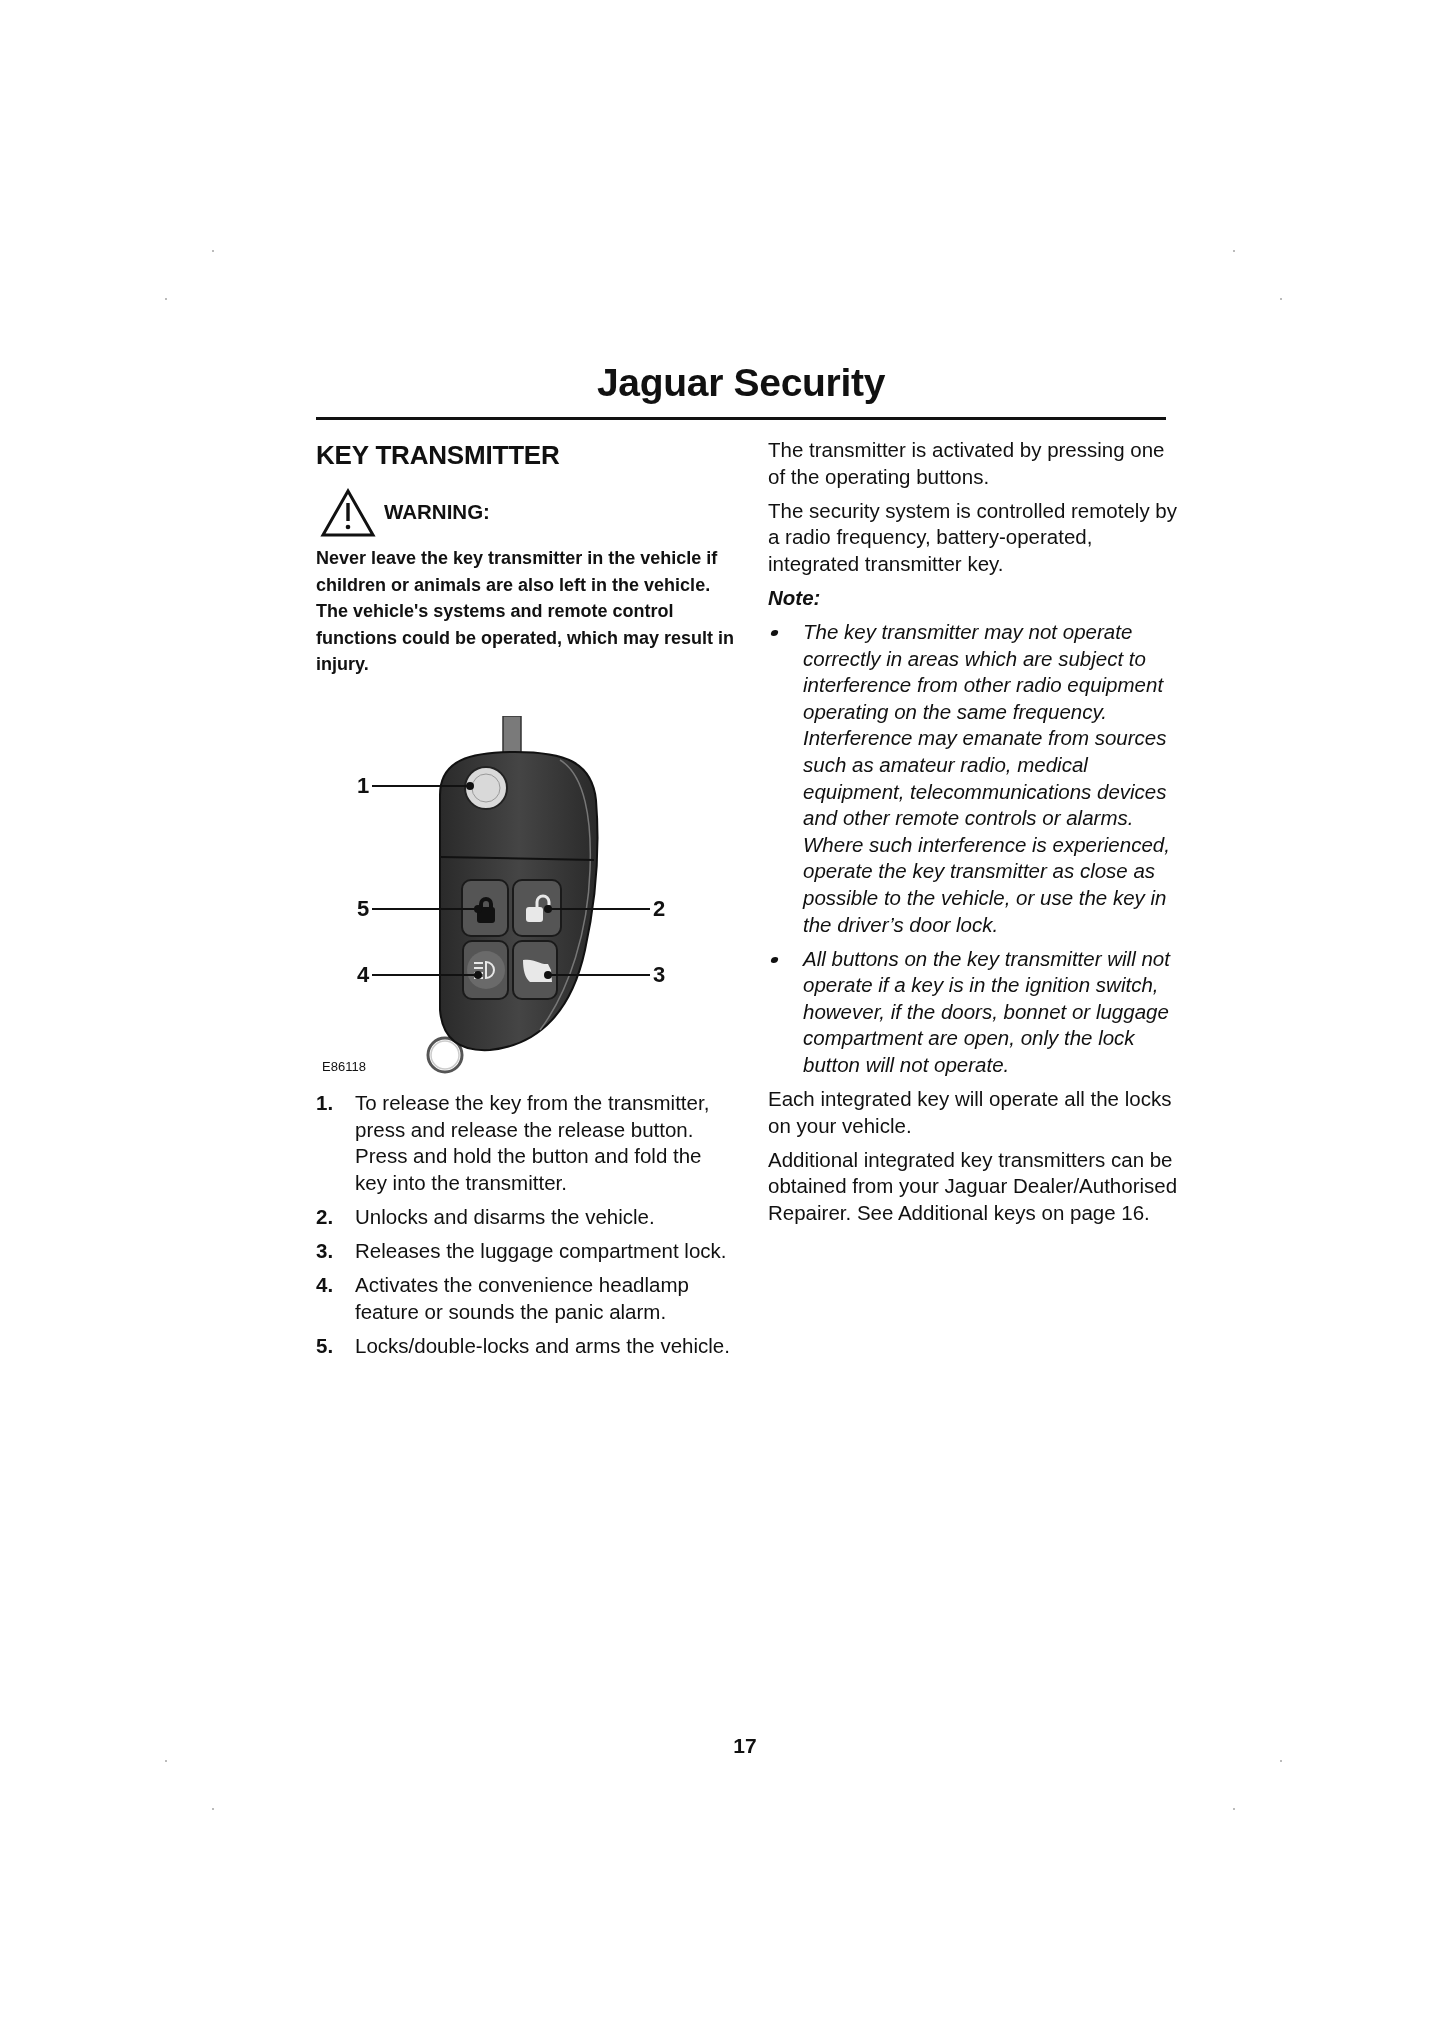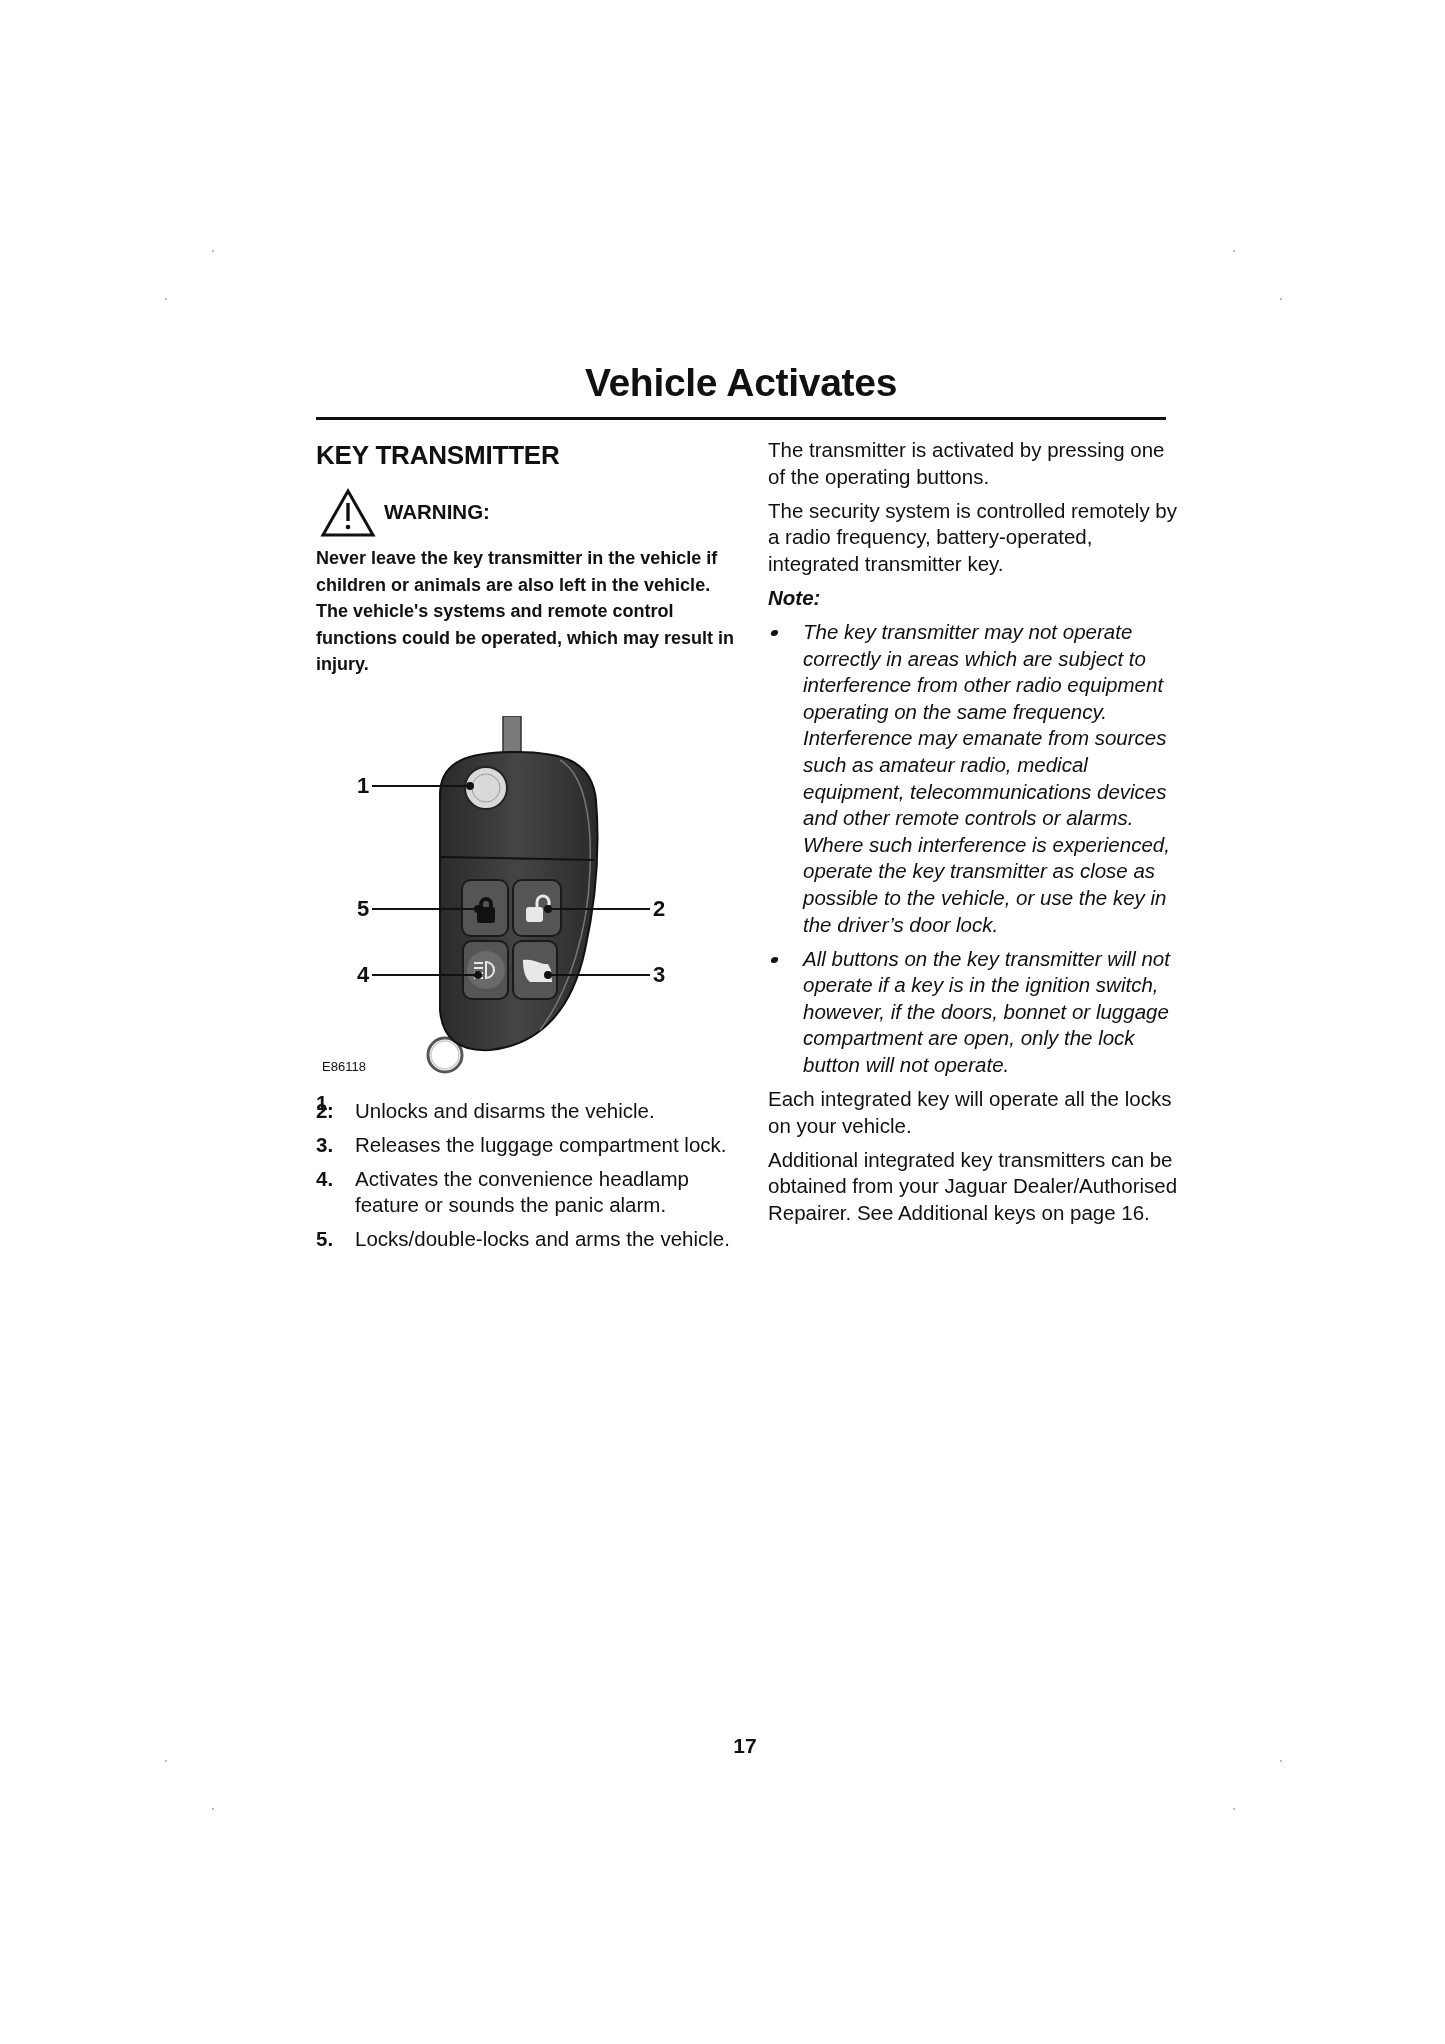--- a/index.html
+++ b/index.html
@@ -33,21 +33,21 @@
 
 <div class="crop" style="left:212px;top:250px;"></div>
 <div class="crop" style="left:165px;top:298px;"></div>
 <div class="crop" style="left:1233px;top:250px;"></div>
 <div class="crop" style="left:1280px;top:298px;"></div>
 <div class="crop" style="left:165px;top:1760px;"></div>
 <div class="crop" style="left:212px;top:1808px;"></div>
 <div class="crop" style="left:1280px;top:1760px;"></div>
 <div class="crop" style="left:1233px;top:1808px;"></div>
 
-<div class="page-title">Vehicle Activates</div>
+<div class="page-title">Jaguar Security</div>
 <div class="rule"></div>
 
 <div class="section-heading">KEY TRANSMITTER</div>
 
 <div class="warn-row">
   <svg class="warn-icon" viewBox="0 0 56 50">
     <polygon points="28,3 53,47 3,47" fill="none" stroke="#111" stroke-width="3" stroke-linejoin="miter"></polygon>
     <rect x="26.3" y="15" width="3.4" height="18" fill="#111"></rect>
     <circle cx="28" cy="39" r="2.3" fill="#111"></circle>
   </svg>
@@ -119,21 +119,21 @@
   </g>
 </svg>
 <span class="fig-label" style="left:357px;top:775px;">1</span>
 <span class="fig-label" style="left:653px;top:898px;">2</span>
 <span class="fig-label" style="left:653px;top:964px;">3</span>
 <span class="fig-label" style="left:357px;top:964px;">4</span>
 <span class="fig-label" style="left:357px;top:898px;">5</span>
 <span class="fig-code">E86118</span>
 
 <ol class="numlist">
-  <li><span class="num">1.</span></li>
+  <li><span class="num">1.</span><span>To release the key from the transmitter, press and release the release button. Press and hold the button and fold the key into the transmitter.</span></li>
   <li><span class="num">2.</span><span>Unlocks and disarms the vehicle.</span></li>
   <li><span class="num">3.</span><span>Releases the luggage compartment lock.</span></li>
   <li><span class="num">4.</span><span>Activates the convenience headlamp feature or sounds the panic alarm.</span></li>
   <li><span class="num">5.</span><span>Locks/double-locks and arms the vehicle.</span></li>
 </ol>
 
 <div class="rcol">
   <p class="para">The transmitter is activated by pressing one of the operating buttons.</p>
   <p class="para">The security system is controlled remotely by a radio frequency, battery-operated, integrated transmitter key.</p>
   <p class="note-label">Note:</p>

